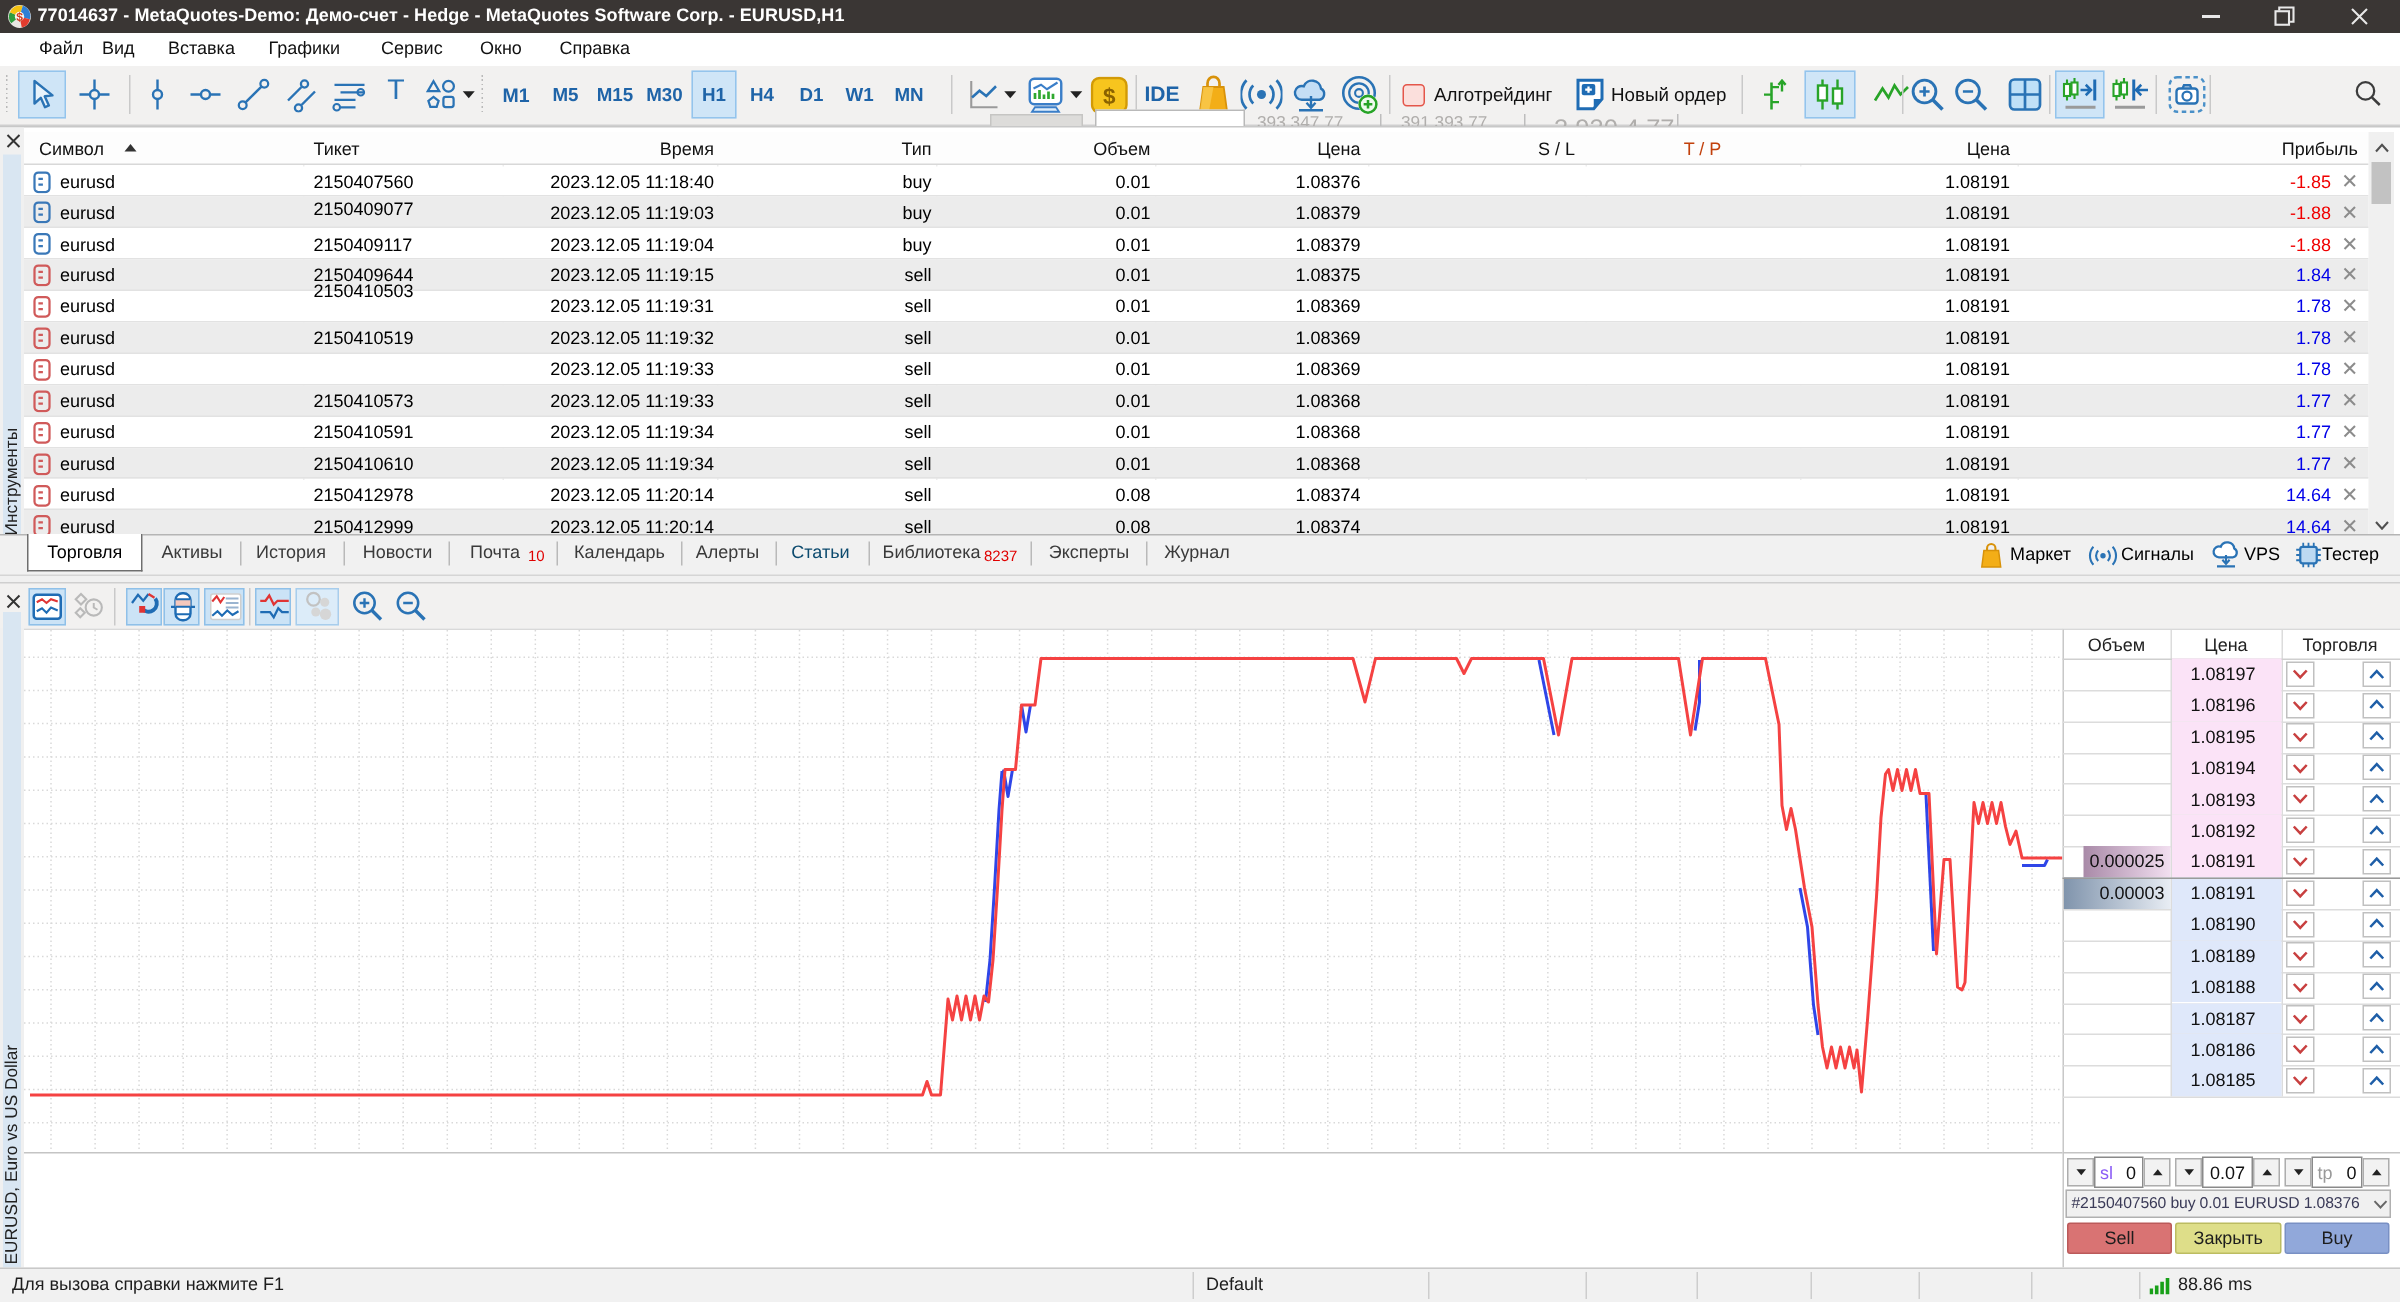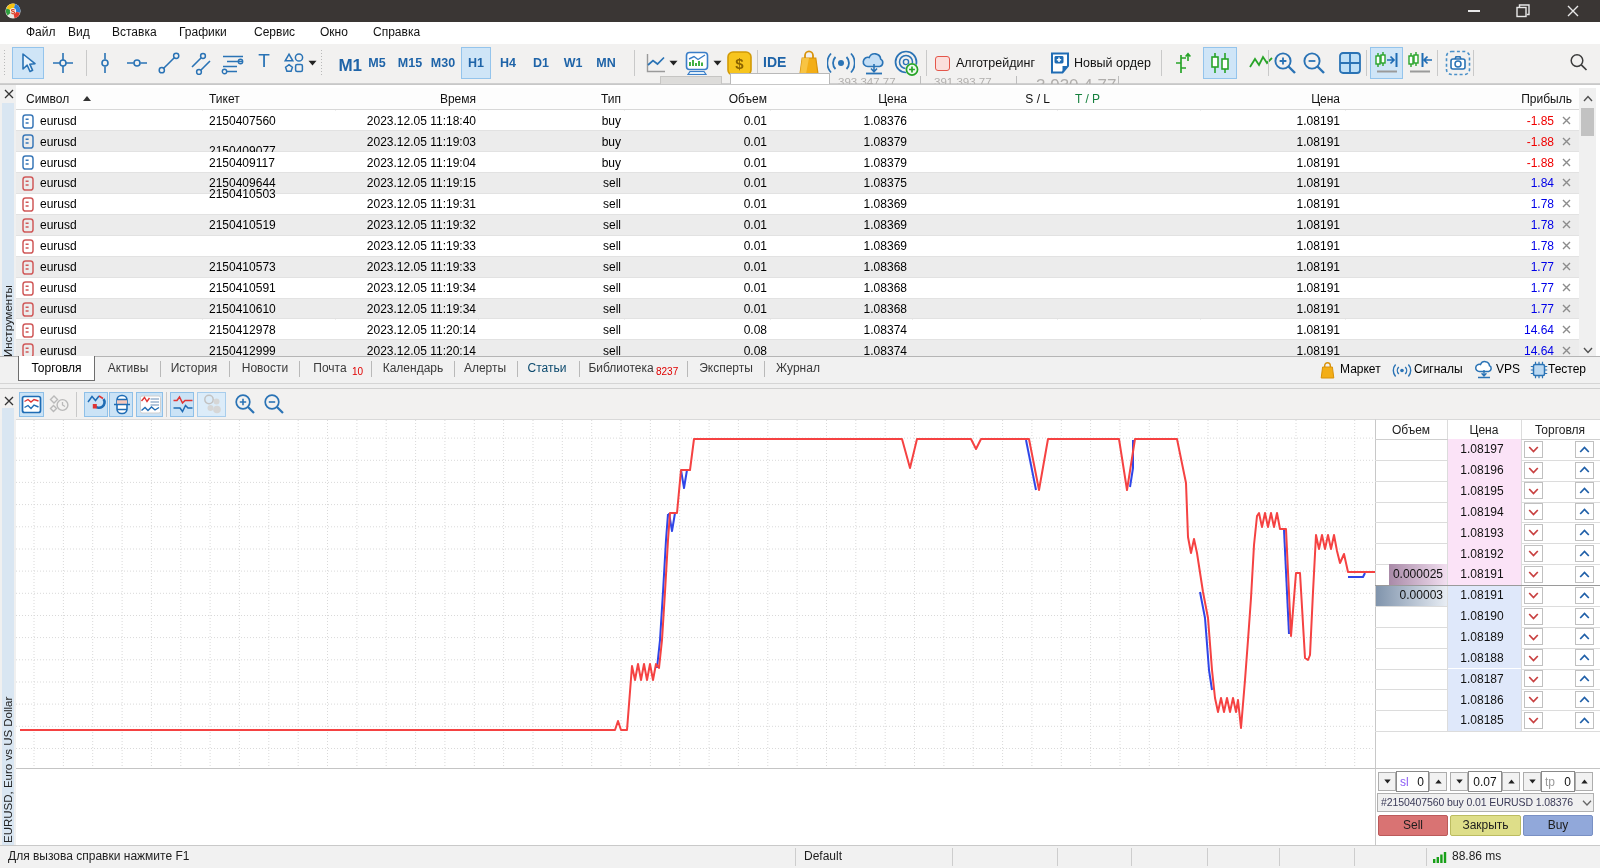--- a/index.html
+++ b/index.html
@@ -13,20 +13,21 @@
 <div class="abs" style="left:0;top:0;width:1600px;height:22px;background:#3a3634;">
 <svg class="abs" style="left:5px;top:3px" width="16" height="16" viewBox="0 0 16 16">
 <circle cx="8" cy="8" r="7.6" fill="#e8e6e2"></circle>
 <path d="M8 8 L2.5 12.5 A7 7 0 0 1 1.6 5.2 Z" fill="#2e9e3e"></path>
 <path d="M8 8 L1.6 5.2 A7 7 0 0 1 10.2 0.9 Z" fill="#f4c211"></path>
 <path d="M8 8 L10.2 0.9 A7 7 0 0 1 14.9 9.8 Z" fill="#2e7fd4"></path>
 <path d="M8 8 L14.9 9.8 A7 7 0 0 1 9.5 15.3 Z" fill="#e23b2e"></path>
 <circle cx="8" cy="8" r="3.1" fill="#f6f4f0"></circle>
 <text x="8" y="11" font-size="8" font-weight="bold" fill="#d2381b" text-anchor="middle" font-family="Liberation Sans">$</text>
 </svg>
+<div class="abs" style="left:25px;top:3px;font-size:12px;font-weight:600;color:#ffffff;letter-spacing:.05px;">77014637 - MetaQuotes-Demo: Демо-счет - Hedge - MetaQuotes Software Corp. - EURUSD,H1</div>
 <div class="abs" style="left:1468px;top:10px;width:12px;height:1.5px;background:#e8e8e8;"></div>
 <svg class="abs" style="left:1516px;top:4px" width="14" height="14" viewBox="0 0 14 14">
       <rect x="1" y="3.5" width="9" height="9" fill="none" stroke="#e8e8e8" stroke-width="1.4"></rect>
       <path d="M3.5 3 L3.5 1 L13 1 L13 10.5 L10.7 10.5" fill="none" stroke="#e8e8e8" stroke-width="1.4"></path>
     </svg>
 <svg class="abs" style="left:1566px;top:4px" width="14" height="14" viewBox="0 0 14 14">
       <path d="M2 2 L12 12 M12 2 L2 12" stroke="#e8e8e8" stroke-width="1.4"></path>
     </svg>
 </div>
 <div class="abs" style="left:0;top:22px;width:1600px;height:22px;background:#ffffff;"></div>
@@ -76,21 +77,21 @@
 <path d="M7 3.2 L10.8 9.8 L3.2 9.8 Z" fill="none" stroke="#2a73b5" stroke-width="1.5"></path>
 <circle cx="17" cy="6.5" r="3.6" fill="none" stroke="#2a73b5" stroke-width="1.5"></circle>
 <path d="M7 13.6 L10.4 16.2 L9.1 20.2 L4.9 20.2 L3.6 16.2 Z" fill="none" stroke="#2a73b5" stroke-width="1.5"></path>
 <rect x="13.6" y="13.6" width="6.8" height="6.8" rx="1.5" fill="none" stroke="#2a73b5" stroke-width="1.5"></rect>
 </svg>
 <svg class="abs" style="left:308px;top:60px" width="9" height="6" viewBox="0 0 9 6">
     <path d="M0.5 0.8 L8.5 0.8 L4.5 5.5 Z" fill="#222"></path>
   </svg>
 <div class="abs" style="left:320px;top:50px;width:3px;height:26px;background-image:repeating-linear-gradient(#b9b9b9 0 1px,transparent 1px 3px);background-size:1px 100%;background-position:1px 0;background-repeat:no-repeat;"></div>
 <div class="abs" style="left:461px;top:47px;width:30px;height:32px;background:#cfe5f7;border:1px solid #94c4ec;box-sizing:border-box;"></div>
-<div class="abs" style="left:326px;top:56px;width:36px;text-align:right;color:#1f64a8;font-weight:600;font-size:17px;">M1</div>
+<div class="abs" style="left:326px;top:56px;width:36px;text-align:center;color:#1f64a8;font-weight:600;font-size:13px;">M1</div>
 <div class="abs" style="left:359px;top:56px;width:36px;text-align:center;color:#1f64a8;font-weight:600;font-size:12.5px;">M5</div>
 <div class="abs" style="left:392px;top:56px;width:36px;text-align:center;color:#1f64a8;font-weight:600;font-size:12.5px;">M15</div>
 <div class="abs" style="left:425px;top:56px;width:36px;text-align:center;color:#1f64a8;font-weight:600;font-size:12.5px;">M30</div>
 <div class="abs" style="left:458px;top:56px;width:36px;text-align:center;color:#1f64a8;font-weight:600;font-size:12.5px;">H1</div>
 <div class="abs" style="left:490px;top:56px;width:36px;text-align:center;color:#1f64a8;font-weight:600;font-size:12.5px;">H4</div>
 <div class="abs" style="left:523px;top:56px;width:36px;text-align:center;color:#1f64a8;font-weight:600;font-size:12.5px;">D1</div>
 <div class="abs" style="left:555px;top:56px;width:36px;text-align:center;color:#1f64a8;font-weight:600;font-size:12.5px;">W1</div>
 <div class="abs" style="left:588px;top:56px;width:36px;text-align:center;color:#1f64a8;font-weight:600;font-size:12.5px;">MN</div>
 <div class="sep" style="left:634px;top:50px;height:26px;"></div>
 <svg class="abs" style="left:644px;top:51px" width="24" height="24" viewBox="0 0 24 24">
@@ -247,21 +248,21 @@
 <div class="abs" style="left:26px;top:92px;color:#111;">Символ</div>
 <svg class="abs" style="left:82px;top:95px" width="10" height="7" viewBox="0 0 10 7">
     <path d="M5 1 L9 6 L1 6 Z" fill="#333"></path>
   </svg>
 <div class="abs" style="left:209px;top:92px;color:#111;">Тикет</div>
 <div class="abs" style="left:356px;top:92px;width:120px;text-align:right;color:#111;">Время</div>
 <div class="abs" style="left:501px;top:92px;width:120px;text-align:right;color:#111;">Тип</div>
 <div class="abs" style="left:647px;top:92px;width:120px;text-align:right;color:#111;">Объем</div>
 <div class="abs" style="left:787px;top:92px;width:120px;text-align:right;color:#111;">Цена</div>
 <div class="abs" style="left:930px;top:92px;width:120px;text-align:right;color:#111;">S / L</div>
-<div class="abs" style="left:1075px;top:92px;width:120px;text-align:left;color:#15803d;">T / P</div>
+<div class="abs" style="left:1075px;top:92px;width:120px;text-align:center;color:#c2410c;">T / P</div>
 <div class="abs" style="left:1220px;top:92px;width:120px;text-align:right;color:#111;">Цена</div>
 <div class="abs" style="left:1452px;top:92px;width:120px;text-align:right;color:#111;">Прибыль</div>
 <div class="abs" style="left:16px;top:110.5px;width:1563px;height:20.9px;background:#ffffff;border-bottom:1px solid #e2e2e2;box-sizing:border-box;"></div>
 <svg class="abs" style="left:22px;top:113.5px" width="12" height="15" viewBox="0 0 12 15">
 <rect x="1" y="1" width="10" height="13" rx="2.6" fill="none" stroke="#3a78b8" stroke-width="1.5"></rect>
 <path d="M3.6 5.2 L6.6 5.2 M3.6 9 L6.6 9" stroke="#3a78b8" stroke-width="1.5"></path>
 </svg>
 <div class="abs" style="left:40px;top:113.7px;">eurusd</div>
 <div class="abs" style="left:209px;top:113.7px;">2150407560</div>
 <div class="abs" style="left:336px;top:113.7px;width:140px;text-align:right;">2023.12.05 11:18:40</div>
@@ -272,21 +273,21 @@
 <div class="abs" style="left:1454px;top:113.7px;width:100px;text-align:right;color:#f00000;">-1.85</div>
 <svg class="abs" style="left:1562px;top:115.7px" width="9" height="9" viewBox="0 0 9 9">
     <path d="M1 1 L8 8 M8 1 L1 8" stroke="#8c8c8c" stroke-width="1.4"></path>
   </svg>
 <div class="abs" style="left:16px;top:131.4px;width:1563px;height:20.9px;background:#ececec;border-bottom:1px solid #e2e2e2;box-sizing:border-box;"></div>
 <svg class="abs" style="left:22px;top:134.4px" width="12" height="15" viewBox="0 0 12 15">
 <rect x="1" y="1" width="10" height="13" rx="2.6" fill="none" stroke="#3a78b8" stroke-width="1.5"></rect>
 <path d="M3.6 5.2 L6.6 5.2 M3.6 9 L6.6 9" stroke="#3a78b8" stroke-width="1.5"></path>
 </svg>
 <div class="abs" style="left:40px;top:134.6px;">eurusd</div>
-<div class="abs" style="left:209px;top:144px;text-align:center;">2150409077</div>
+<div class="abs" style="left:209px;top:132px;text-align:center;">2150409077</div>
 <div class="abs" style="left:336px;top:134.6px;width:140px;text-align:right;">2023.12.05 11:19:03</div>
 <div class="abs" style="left:521px;top:134.6px;width:100px;text-align:right;">buy</div>
 <div class="abs" style="left:667px;top:134.6px;width:100px;text-align:right;">0.01</div>
 <div class="abs" style="left:807px;top:134.6px;width:100px;text-align:right;">1.08379</div>
 <div class="abs" style="left:1240px;top:134.6px;width:100px;text-align:right;">1.08191</div>
 <div class="abs" style="left:1454px;top:134.6px;width:100px;text-align:right;color:#f00000;">-1.88</div>
 <svg class="abs" style="left:1562px;top:136.6px" width="9" height="9" viewBox="0 0 9 9">
     <path d="M1 1 L8 8 M8 1 L1 8" stroke="#8c8c8c" stroke-width="1.4"></path>
   </svg>
 <div class="abs" style="left:16px;top:152.3px;width:1563px;height:20.9px;background:#ffffff;border-bottom:1px solid #e2e2e2;box-sizing:border-box;"></div>

